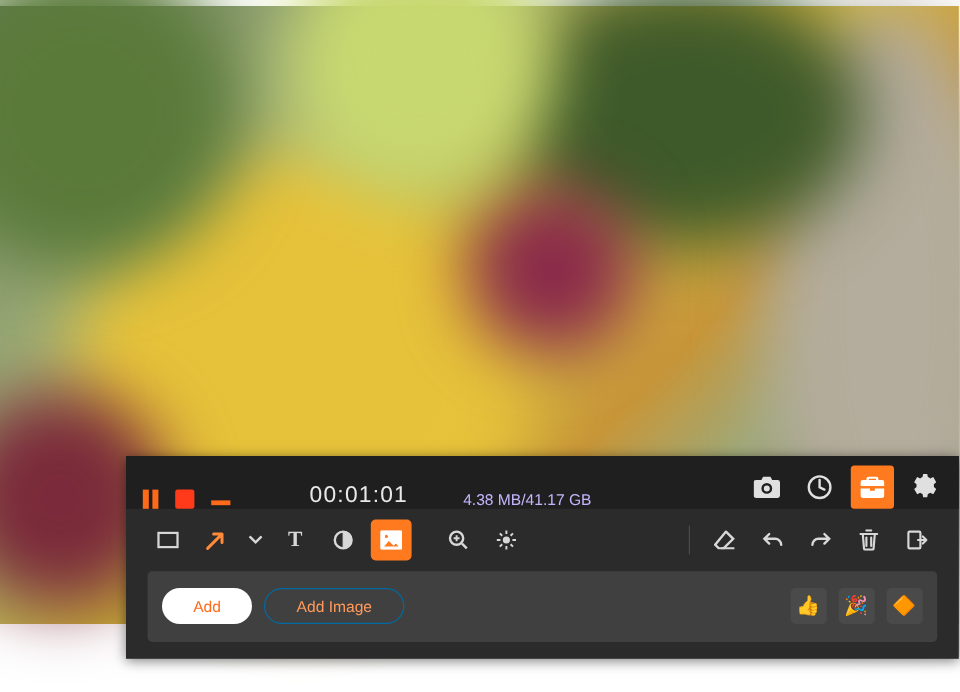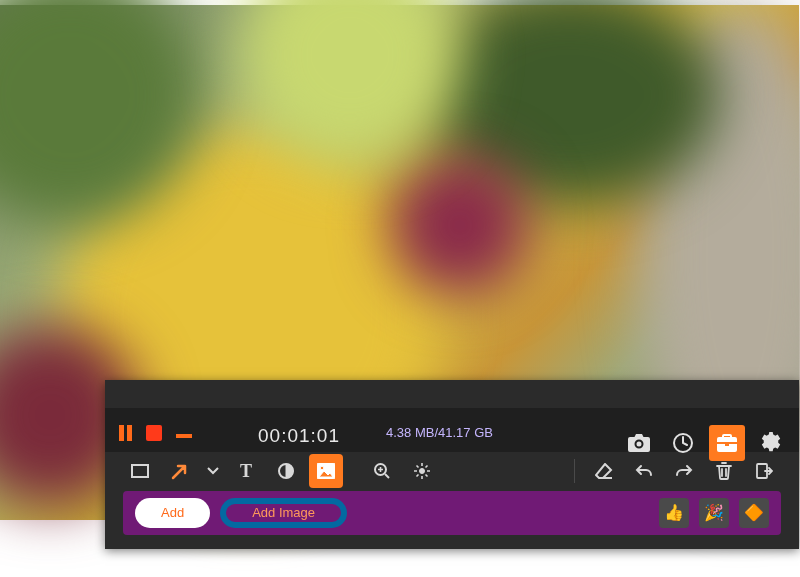--- a/index.html
+++ b/index.html
@@ -35,24 +35,23 @@
     box-shadow: 0 2px 10px rgba(0,0,0,0.5);
     display: flex;
     flex-direction: column;
   }
 
   
   .topbar {
     height: 44px;
     background: #1f1f1f;
     display: flex;
-    align-items: flex-start;
+    align-items: flex-end;
     padding: 17px 10px 0 14px;
     gap: 8px;
-    margin-top: 28px;
   }
   .rec-controls { display:flex; align-items:center; gap:14px; }
   .pause-icon { display:flex; gap:3px; }
   .pause-icon span { width:5px; height:16px; background:#ff6a1a; }
   .stop-icon { width:16px; height:16px; background:#ff3a1a; border-radius:2px; }
   .min-icon { width:16px; height:4px; background:#ff6a1a; margin-top:6px; }
   .timer { color:#e8e8e8; font-size:19px; font-weight:500; margin-left:58px; letter-spacing:1px; font-variant-numeric: tabular-nums; }
   .size { color:#c4b5fd; font-size:13px; margin-left:38px; }
   .top-spacer { flex:1; }
   .top-btn { width:36px; height:36px; display:flex; align-items:center; justify-content:center; border-radius:3px; cursor:pointer; }
@@ -71,41 +70,41 @@
   .tool { width:34px; height:34px; display:flex; align-items:center; justify-content:center; border-radius:4px; cursor:pointer; }
   .tool.active { background:#ff7a1f; }
   .tool svg { fill:#d8d8d8; stroke:#d8d8d8; }
   .tool.active svg { fill:#fff; stroke:#fff; }
   .tool-sep { flex:1; }
   .vbar { width:1px; height:24px; background:#4a4a4a; margin:0 6px; }
 
   
   .actionrow {
     height: 60px;
-    background: #701a75;
+    background: #404040;
     margin: 0 18px 14px 18px;
     border-radius: 4px;
     display: flex;
     align-items: center;
     padding: 0 12px;
     gap: 10px;
   }
   .tab-btn {
     height: 30px;
     padding: 0 26px;
     border-radius: 15px;
     font-size: 13px;
     display:flex;
     align-items:center;
     justify-content:center;
     cursor:pointer;
     color:#c8c8c8;
   }
   .tab-btn.active { background:#fff; color:#ff6a1a; }
-  .tab-btn.outline { border:6px solid #0369a1; color:#ff9a5a; }
+  .tab-btn.outline { border:1px solid #0369a1; color:#ff9a5a; }
   .action-spacer { flex:1; }
   .emoji-btn { width:30px; height:30px; background:#4a4a4a; border-radius:4px; display:flex; align-items:center; justify-content:center; cursor:pointer; font-size:16px; }
 </style>
 </head>
 <body>
 
 <div class="canvas">
   <div class="bg-blob blob4"></div>
   <div class="bg-blob blob1"></div>
   <div class="bg-blob blob2"></div>

